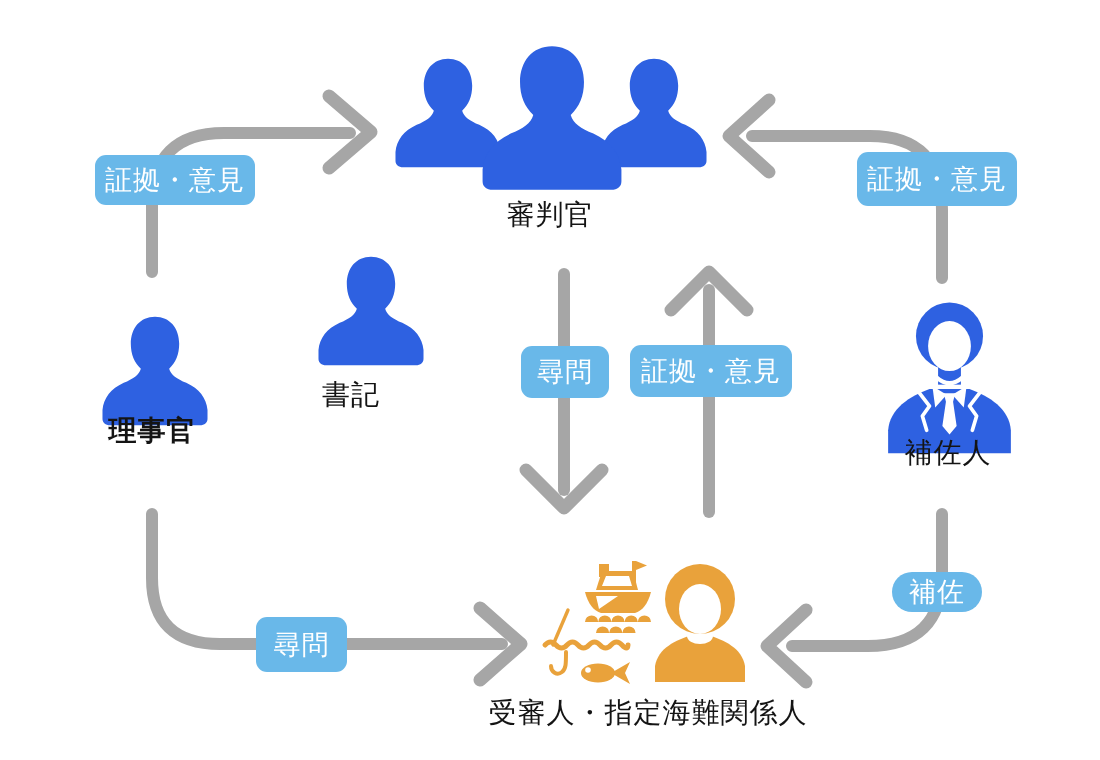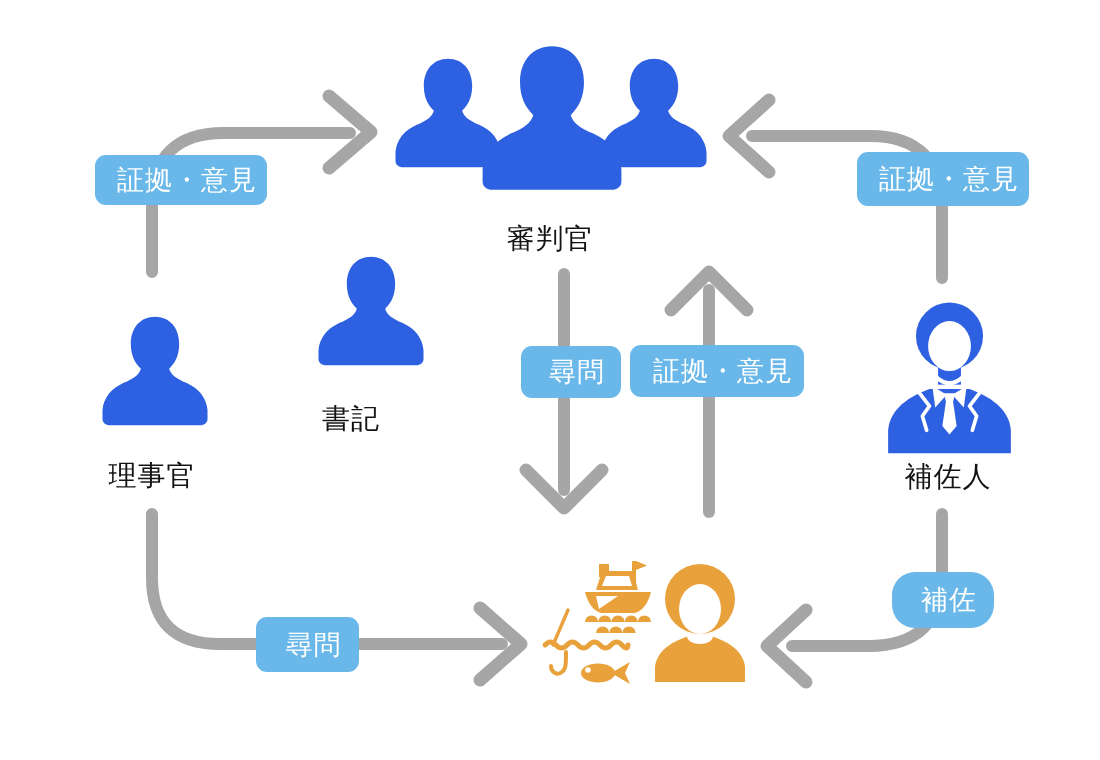--- a/index.html
+++ b/index.html
@@ -7,25 +7,25 @@
     position:relative;width:1100px;height:760px;overflow:hidden;
     background:var(--background,#ffffff);
     font-family:"Liberation Sans","DejaVu Sans",sans-serif;
   }
   .arrow-layer{position:absolute;left:0;top:0;width:1100px;height:760px;}
   .shaft{stroke:var(--arrow-gray,#a6a6a6);stroke-width:12;fill:none;stroke-linecap:round;}
   .ahead{stroke:var(--arrow-gray,#a6a6a6);stroke-width:13;fill:none;stroke-linecap:round;stroke-linejoin:round;}
   .chip{
     position:absolute;display:flex;align-items:center;justify-content:center;
     background:var(--chip-blue,#69b8e9);color:var(--chip-text,#fff);
-    border-radius:11px;font-size:27px;letter-spacing:1px;white-space:nowrap;padding-left:12px;
+    border-radius:11px;font-size:27px;letter-spacing:1px;white-space:nowrap;
   }
   .name{
     position:absolute;transform:translateX(-50%);
-    color:var(--name-text,#141414);font-size:28px;letter-spacing:1px;white-space:nowrap;margin-top:24px;
+    color:var(--name-text,#141414);font-size:28px;letter-spacing:1px;white-space:nowrap;
   }
   .icon{position:absolute;}
   .icon svg{display:block;width:100%;height:100%;}
   .blue{fill:var(--person-blue,#2e61e1);}
   .white{fill:#ffffff;}
   .white-line{stroke:#ffffff;fill:none;stroke-linecap:round;stroke-linejoin:round;}
   .orange{fill:var(--examinee-orange,#e9a23b);}
   .orange-line{stroke:var(--examinee-orange,#e9a23b);fill:none;stroke-linecap:round;stroke-linejoin:round;}
 </style>
 </head>
@@ -128,20 +128,21 @@
         <ellipse class="white" cx="160" cy="57" rx="21" ry="25"></ellipse>
       </g>
     </svg>
   </div>
 
   <div class="chip" style="left:95px;top:155px;width:160px;height:50px;">証拠・意見</div>
   <div class="chip" style="left:857px;top:152px;width:160px;height:54px;">証拠・意見</div>
   <div class="chip" style="left:521px;top:346px;width:88px;height:52px;">尋問</div>
   <div class="chip" style="left:630px;top:345px;width:162px;height:52px;">証拠・意見</div>
   <div class="chip" style="left:256px;top:617px;width:91px;height:55px;">尋問</div>
-  <div class="chip" style="left:892px;top:572px;width:90px;height:56px;border-radius:23px;">補佐</div>
+  <div class="chip" style="left:892px;top:572px;width:90px;height:40px;border-radius:23px;">補佐</div>
 
   <div class="name" style="left:550px;top:196px;">審判官</div>
   <div class="name" style="left:351px;top:376px;">書記</div>
-  <div class="name" style="left:152px;top:433px;">理事官</div>
+  <div class="name" style="left:152px;top:412px;font-weight:bold;">理事官</div>
   <div class="name" style="left:948px;top:434px;">補佐人</div>
+  <div class="name" style="left:648px;top:694px;">受審人・指定海難関係人</div>
 
 </div>
 
 </body></html>

